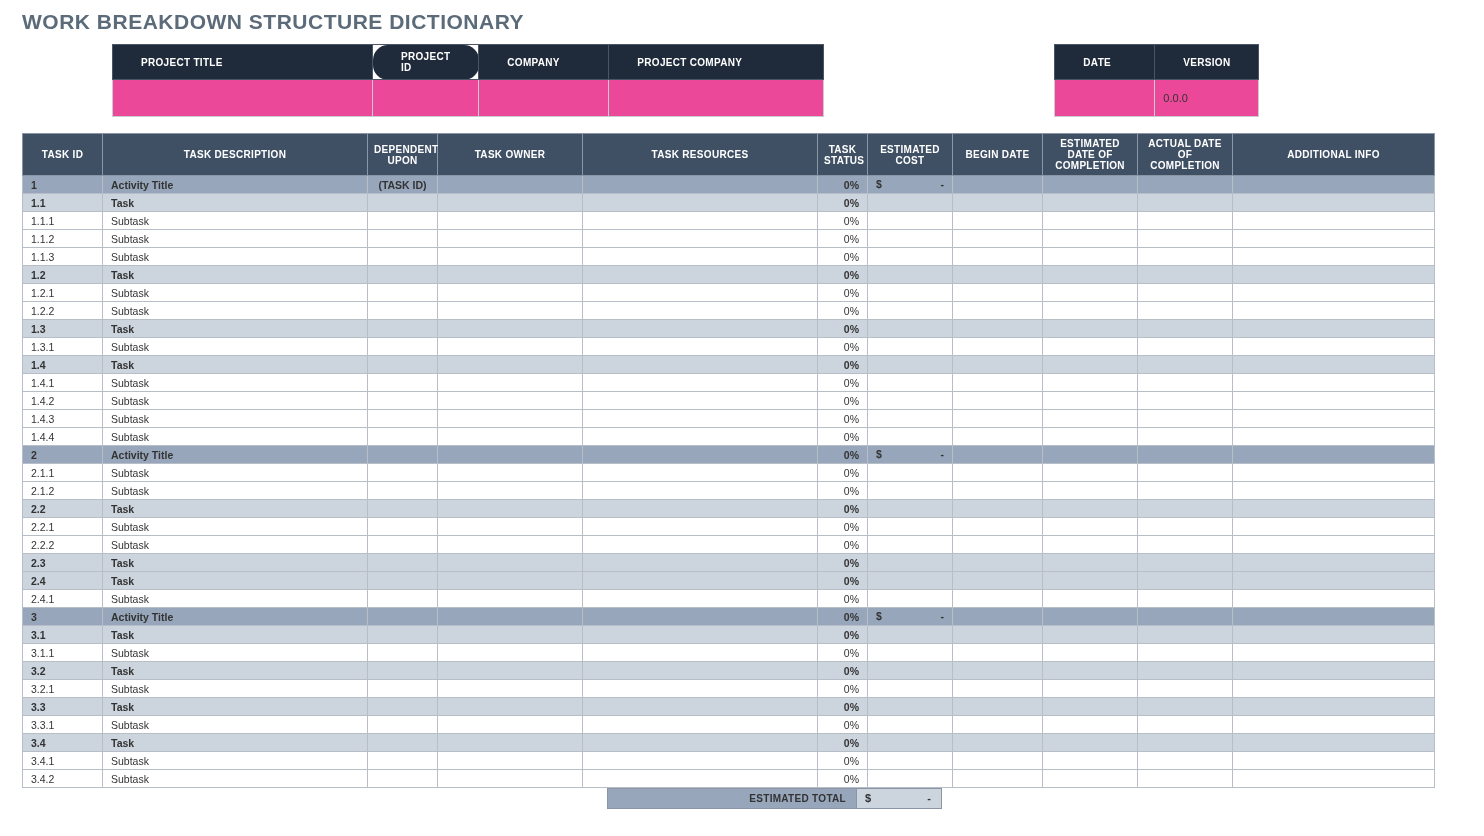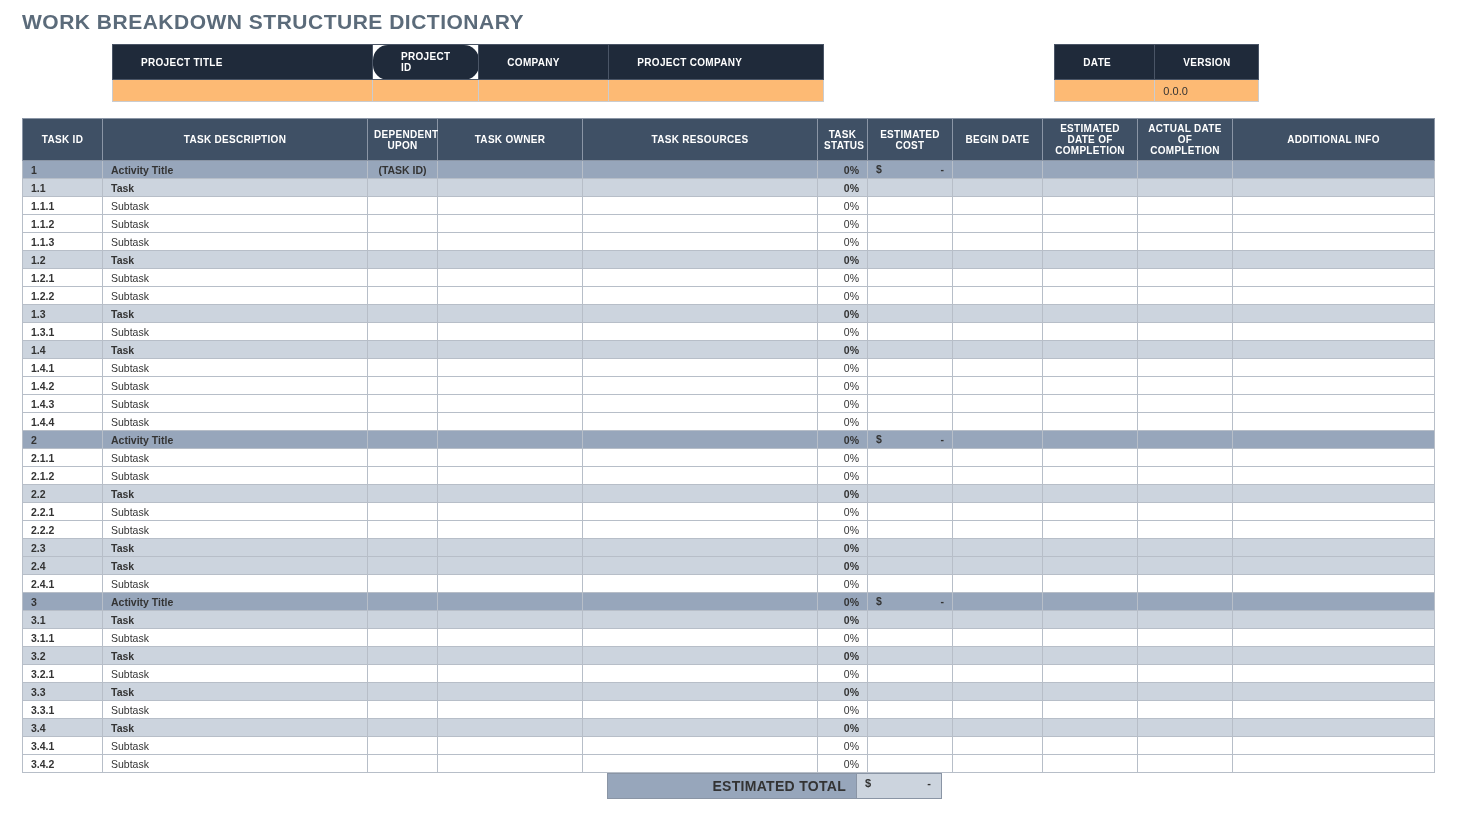--- a/index.html
+++ b/index.html
@@ -32,23 +32,23 @@
     background: #1f2a3a;
     color: #fff;
     font-size: 10px;
     font-weight: 700;
     text-align: left;
     padding: 6px 28px;
     border: 1px solid #4a5566;
     letter-spacing: .3px;
   }
   table.meta td {
-    background: #fdba74;
+    background: #ec4899;
     border: 1px solid #c9ccd0;
-    height: 22px;
+    height: 37px;
     padding: 3px 8px;
   }
   .w-project-title { width: 260px; }
   .w-project-id    { width: 70px; border-radius: 15px; }
   .w-company       { width: 130px; }
   .w-pm            { width: 215px; }
   .w-date          { width: 100px; }
   .w-version       { width: 95px; }
 
   
@@ -85,41 +85,41 @@
   .col-status     { width: 50px;  text-align: right; }
   .col-cost       { width: 85px;  }
   .col-begin      { width: 90px;  }
   .col-est        { width: 95px;  }
   .col-act        { width: 95px;  }
   .col-info       { width: 202px; }
 
   tr.lvl-activity td { background: #97a6bb; font-weight: 700; }
   tr.lvl-task     td { background: #ccd4de; font-weight: 700; }
   tr.lvl-subtask  td { background: #ffffff; font-weight: 400; }
-  tr.lvl-subtask  td.col-taskid { font-weight:700; }
+  tr.lvl-subtask  td.col-taskid { font-weight:400; }
 
   td.cost-cell {
     position: relative;
   }
   td.cost-cell .cur {
     position: absolute; left: 8px; top: 2px; font-weight:700;
   }
   td.cost-cell .dash {
     position: absolute; right: 8px; top: 2px;
   }
 
   
   .total-row-wrap {
     margin-left: 585px;
     display: flex;
   }
   .total-label {
     width: 250px;
     background: #97a6bb;
-    font-size: 14px;
+    font-size: 10px;
     font-weight: 700;
     text-align: right;
     padding: 4px 10px;
     border: 1px solid #8a95a5;
     letter-spacing: .3px;
   }
   .total-value {
     width: 85px;
     background: #ccd4de;
     border: 1px solid #8a95a5;

